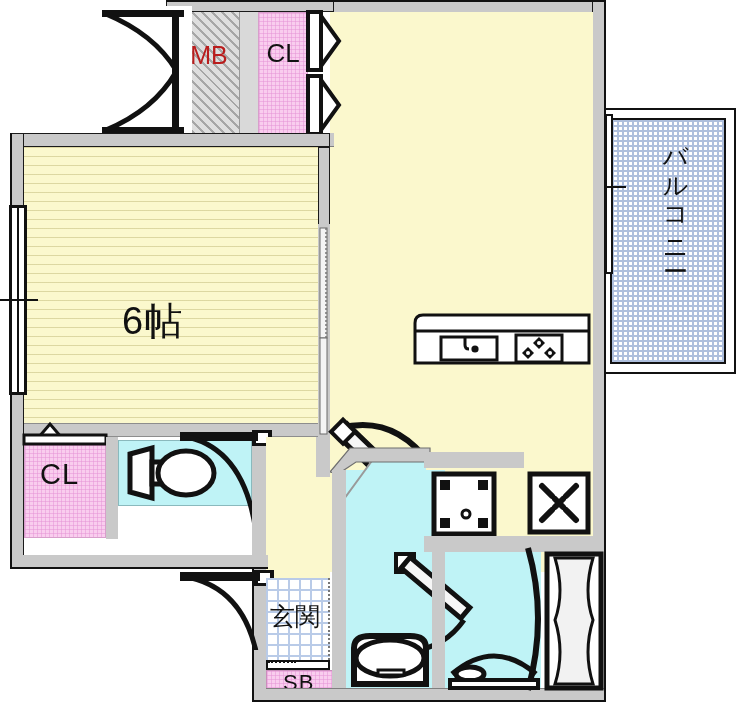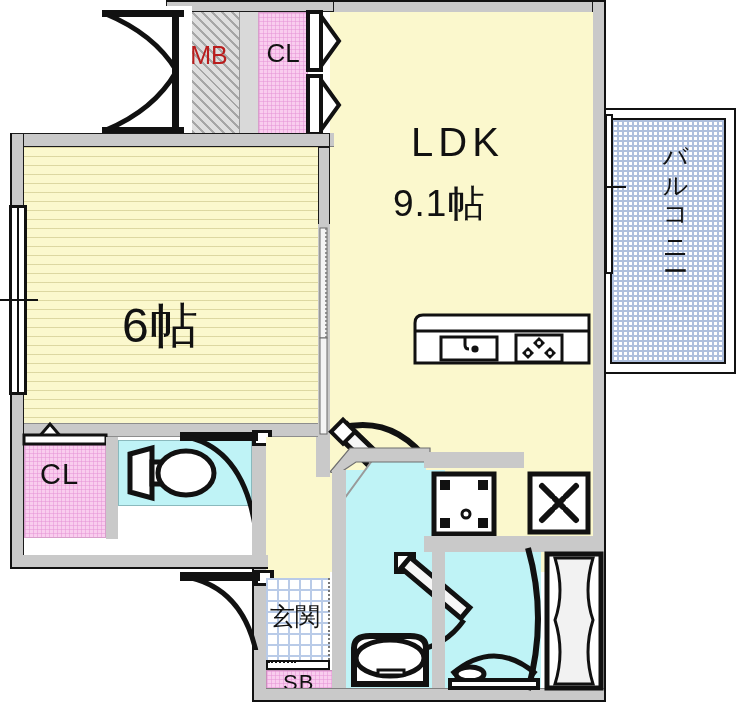--- a/index.html
+++ b/index.html
@@ -55,21 +55,21 @@
   
   .wall{background:#c9c9c9;border:1px solid #1a1a1a;}
   .wall-noborder{background:#c9c9c9;}
   .thinline{background:#111111;}
 
   
   .lbl{color:#111;font-weight:500;white-space:pre;line-height:1;}
   .lbl-ldk{font-size:40px;letter-spacing:5px;}
   .lbl-ldknum{font-size:37px;letter-spacing:1px;}
   .lbl-room{font-size:40px;letter-spacing:4px;}
-  .lbl-roomnum{font-size:48px;letter-spacing:1px;}
+  .lbl-roomnum{font-size:38px;letter-spacing:1px;}
   .lbl-cl{font-size:29px;letter-spacing:1px;}
   .lbl-clsmall{font-size:26px;letter-spacing:0px;text-align:center;line-height:1.02;}
   .lbl-mb{font-size:25px;text-align:center;line-height:1.05;color:#b91c1c;}
   .lbl-sb{font-size:22px;letter-spacing:1px;}
   .lbl-genkan{font-size:25px;letter-spacing:0px;}
   .lbl-balcony{font-size:25px;writing-mode:vertical-rl;letter-spacing:4px;}
 
   svg{display:block;overflow:visible;}
 </style>
 </head>
@@ -84,22 +84,20 @@
   <div class="abs" style="left:599px;top:114px;width:14px;height:160px;background:#ffffff;border:2px solid #111;"></div>
   <div class="abs thinline" style="left:605px;top:114px;width:2px;height:160px;"></div>
   <div class="abs thinline" style="left:576px;top:186px;width:50px;height:2px;"></div>
 
   <div class="abs wall" style="left:330px;top:0px;width:276px;height:14px;"></div>
 
   <div class="abs wall" style="left:592px;top:0px;width:14px;height:702px;"></div>
 
   <div class="abs fill-ldk" style="left:330px;top:12px;width:263px;height:560px;"></div>
 
-  <div class="abs lbl lbl-ldk" style="left:411px;top:122px;">LDK</div>
-  <div class="abs lbl lbl-ldknum" style="left:393px;top:185px;">9.1帖</div>
 
   <div class="abs" style="left:413px;top:313px;width:178px;height:52px;">
     <svg width="178" height="52" viewBox="0 0 178 52">
       <path d="M2,14 L2,50 L176,50 L176,2 L10,2 Q2,2 2,10 Z" fill="#ffffff" stroke="#111" stroke-width="3"></path>
       <line x1="2" y1="18" x2="176" y2="18" stroke="#111" stroke-width="3"></line>
 
       <rect x="28" y="24" width="56" height="23" fill="#fff" stroke="#111" stroke-width="3"></rect>
       <path d="M52,24 L52,32 Q52,36 56,36" fill="none" stroke="#111" stroke-width="3"></path>
       <circle cx="62" cy="36" r="3.6" fill="#111"></circle>
 

